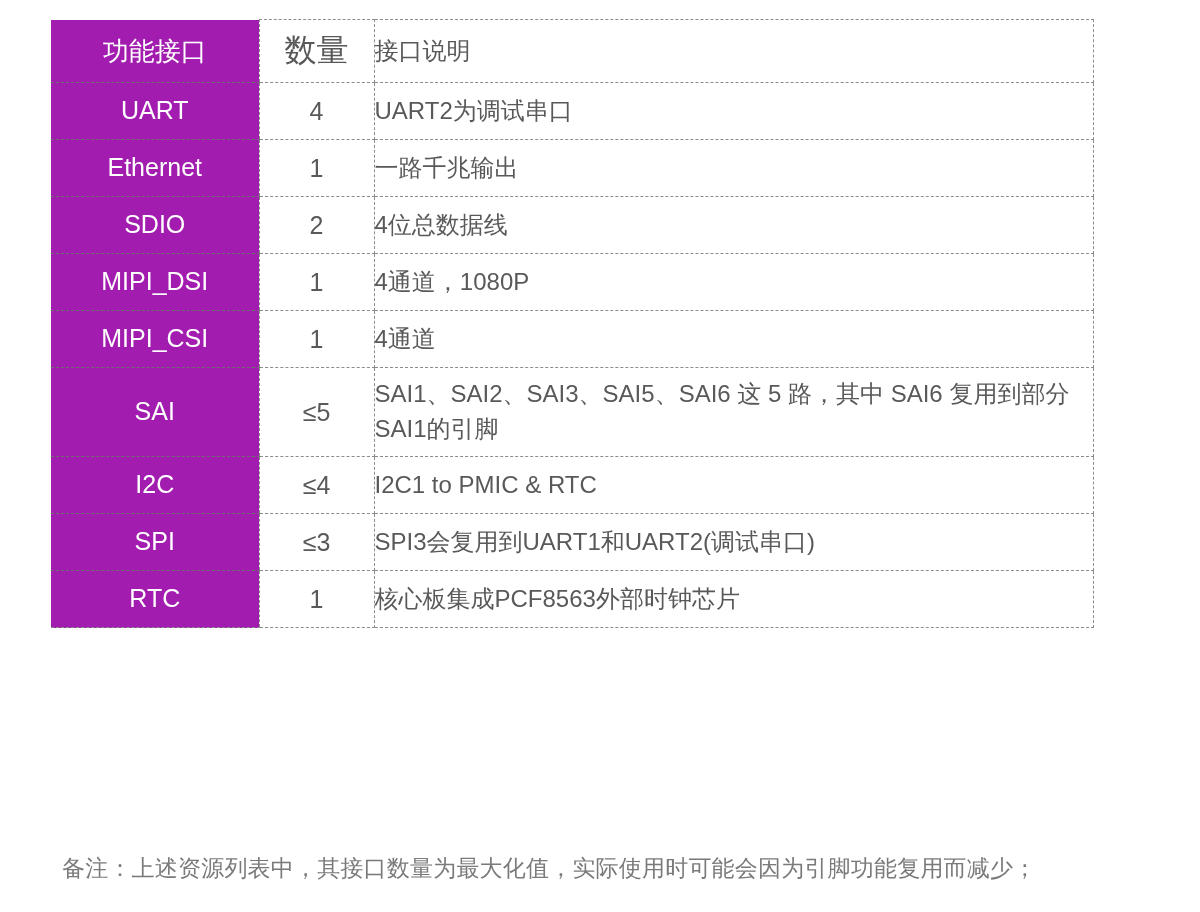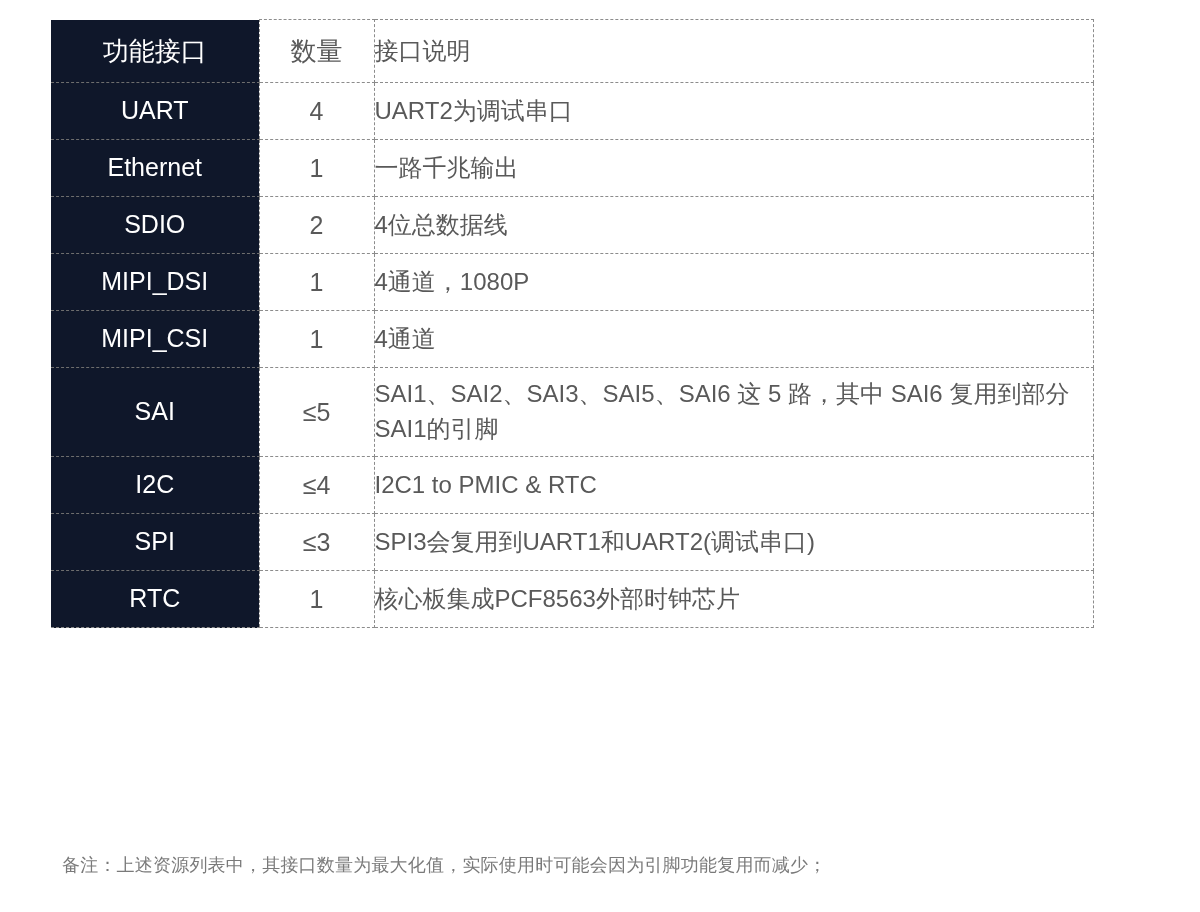--- a/index.html
+++ b/index.html
@@ -37,21 +37,21 @@
 
   #spec-table td {
     padding: 0;
     vertical-align: middle;
     border-bottom: 1px dashed #8c8c8c;
     box-sizing: border-box;
   }
 
   
   .cell-name {
-    background: #0f172a;
+    background: #a21caf;
     color: #ffffff;
     text-align: center;
     font-size: 25px;
     line-height: 1.25;
     border-bottom: 1px dashed #6e6e6e !important;
     padding: 0 6px;
   }
   tr.head-row .cell-name {
     font-size: 26px;
   }
@@ -61,21 +61,21 @@
 
   
   .cell-qty {
     text-align: center;
     font-size: 25px;
     color: #595959;
     border-right: 1px dashed #8c8c8c;
     border-left: 1px dashed #8c8c8c;
   }
   tr.head-row .cell-qty {
-    font-size: 26px;
+    font-size: 32px;
   }
 
   
   .cell-desc {
     text-align: left;
     font-size: 24px;
     color: #595959;
     padding: 0 12px 0 18px;
     line-height: 1.45;
     border-right: 1px dashed #8c8c8c;
@@ -95,21 +95,21 @@
   
   tr.head-row td { height: 63px; }
   tr.data-row td { height: 57px; }
   tr.tall-row td { height: 89px; }
 
   
   #footer-note {
     position: absolute;
     left: 62px;
     top: 853px;
-    font-size: 18px;
+    font-size: 23px;
     color: #7a7a7a;
     letter-spacing: 0.2px;
     white-space: nowrap;
   }
 </style>
 </head>
 <body>
 
 <div id="spec-page">
 

